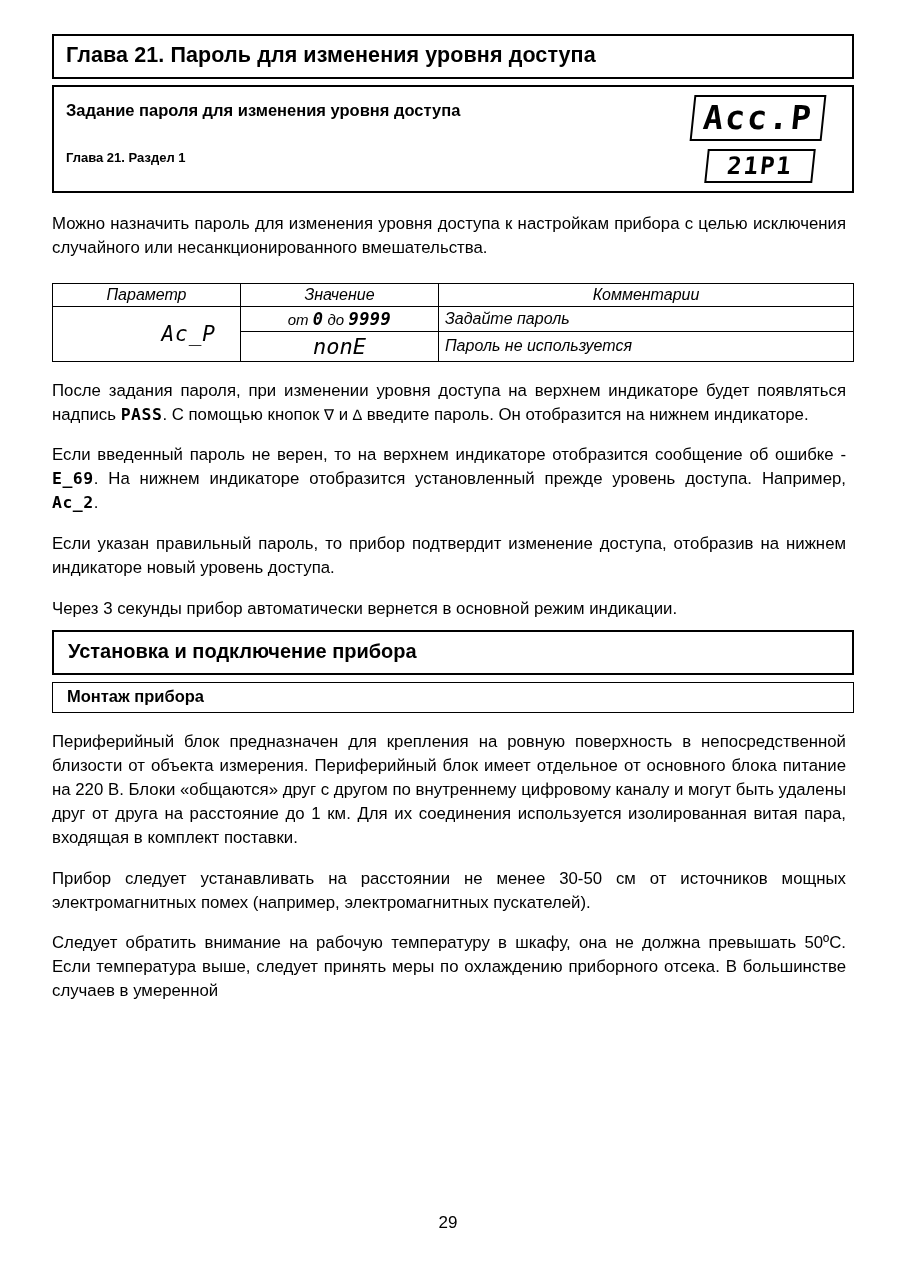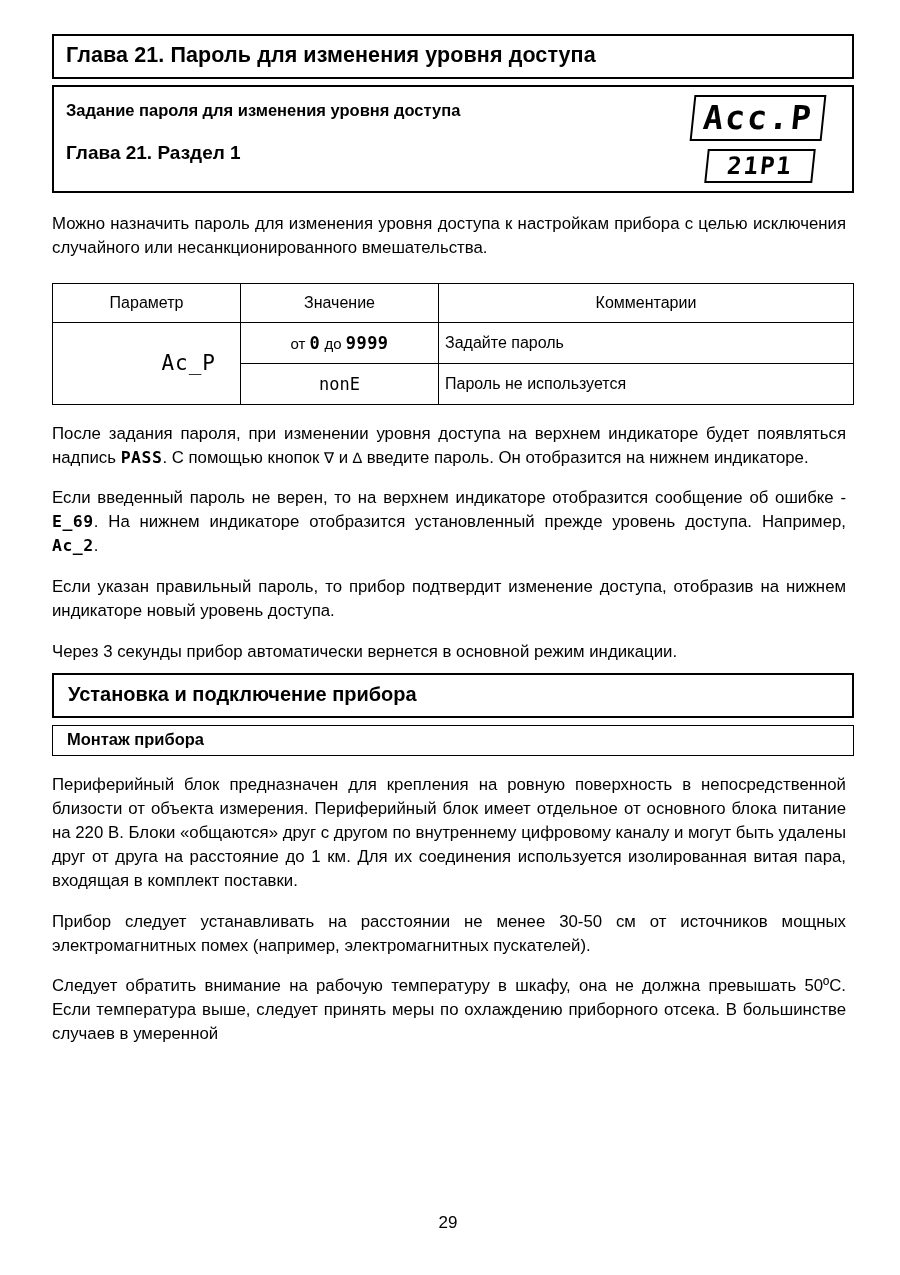--- a/index.html
+++ b/index.html
@@ -39,23 +39,23 @@
     position: relative;
     height: 108px;
     box-sizing: border-box;
     padding: 14px 1px 0 12px;
   }
   .section-title {
     font-size: 16.5px;
     font-weight: bold;
   }
   .section-sub {
-    font-size: 19px;
-    font-weight: bold;
-    margin-top: 22px;
+    font-size: 13px;
+    font-weight: bold;
+    margin-top: 30px;
   }
   
   .lcd {
     position: absolute;
     border: 2px solid #000;
     box-sizing: border-box;
     font-family: "DejaVu Sans Mono", monospace;
     font-weight: bold;
     text-align: center;
     letter-spacing: 2px;
@@ -96,42 +96,43 @@
   .tri { font-size: 15px; }
   
   table.param {
     width: 100%;
     border-collapse: collapse;
     margin-top: 23px;
     font-size: 16px;
   }
   table.param td, table.param th {
     border: 1.6px solid #000;
-    padding: 10px 6px;
+    padding: 2px 6px;
     font-weight: normal;
     vertical-align: middle;
+    font-style: italic;
   }
   table.param th { text-align: center; font-weight: normal; font-size: 16px; }
   .col-a { width: 175px; }
   .col-b { width: 185px; }
   .param-name {
     text-align: right;
     padding-right: 24px !important;
     font-family: "DejaVu Sans Mono", monospace;
     font-weight: bold;
     font-size: 21px;
     letter-spacing: 1px;
   }
   .range-cell { text-align: center; font-size: 15px; }
   .range-cell .seg { font-size: 17px; }
   .none-cell {
     text-align: center;
     font-family: "DejaVu Sans Mono", monospace;
     font-weight: bold;
-    font-size: 17px;
+    font-size: 22px;
   }
   
   .bar-big {
     border: 2px solid #000;
     padding: 8px 12px 10px 14px;
     margin-top: 10px;
     font-size: 20px;
     font-weight: bold;
   }
   .bar-small {

